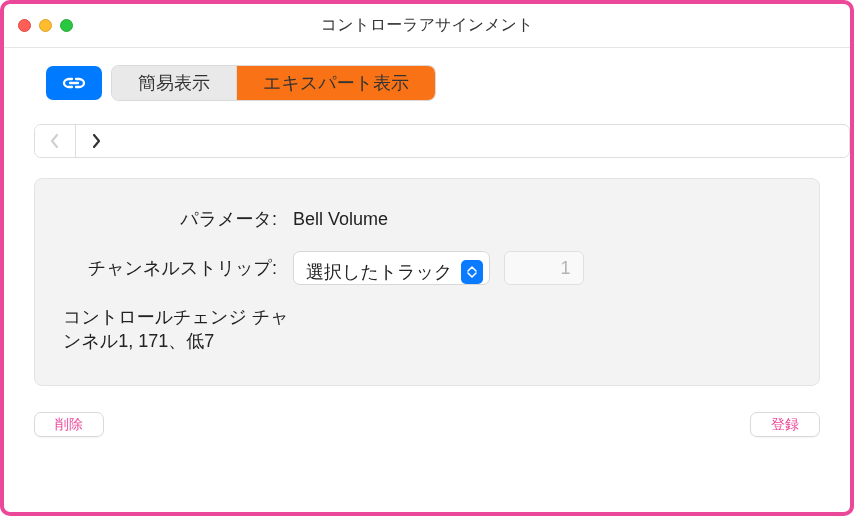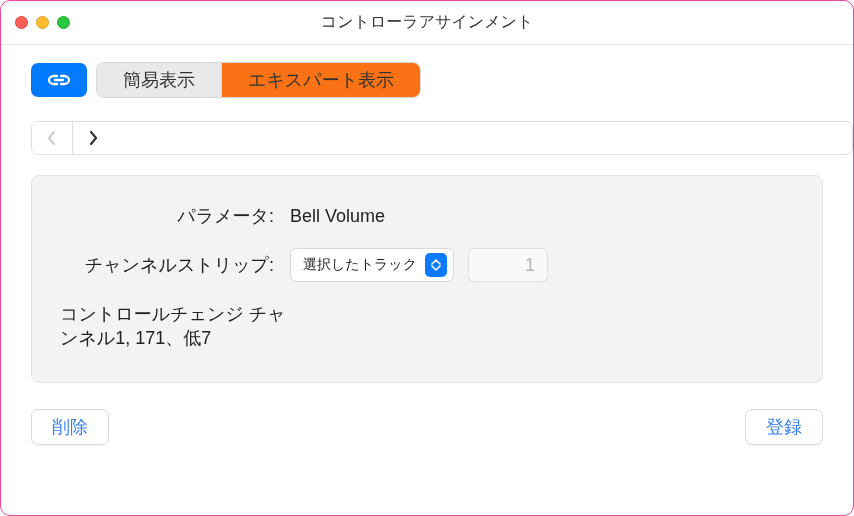--- a/index.html
+++ b/index.html
@@ -8,21 +8,21 @@
   background: #fff;
   width: 854px;
   height: 516px;
   overflow: hidden;
 }
 .window {
   width: 100%;
   height: 100%;
   display: flex;
   flex-direction: column;
-  border: 1px solid #ec4899;
+  border: 4px solid #ec4899;
   border-radius: 10px;
   overflow: hidden;
   background: #fff;
 }
 .titlebar {
   height: 44px;
   display: flex;
   align-items: center;
   padding: 0 14px;
   border-bottom: 1px solid #e6e6e6;
@@ -48,20 +48,21 @@
   font-size: 16px;
   font-weight: 500;
   color: #333;
   pointer-events: none;
 }
 .toolbar {
   padding: 18px 30px 0 30px;
   display: flex;
   align-items: center;
   gap: 10px;
+  margin-left: 12px;
 }
 .link-btn {
   width: 56px;
   height: 34px;
   background: #007aff;
   border-radius: 7px;
   display: flex;
   align-items: center;
   justify-content: center;
   cursor: pointer;
@@ -126,27 +127,27 @@
 .val {
   font-size: 18px;
   color: #222;
   display: flex;
   align-items: center;
   gap: 14px;
 }
 .select {
   position: relative;
   display: inline-flex;
-  align-items: center;
+  align-items: flex-end;
   border: 1px solid #d8d8d8;
   background: #fff;
   border-radius: 7px;
   height: 34px;
   padding: 0 6px 0 12px;
-  font-size: 14px;
+  font-size: 18px;
   cursor: pointer;
 }
 .select-arrows {
   width: 22px;
   height: 24px;
   margin-left: 8px;
   background: #0a7aff;
   border-radius: 5px;
   display: flex;
   flex-direction: column;
@@ -166,27 +167,27 @@
   padding: 0 12px;
   color: #b5b5b5;
   font-size: 18px;
 }
 .bottom {
   margin: 26px 30px 0 30px;
   display: flex;
   justify-content: space-between;
 }
 .btn {
-  height: 36px;
+  height: 25px;
   padding: 0 20px;
   border: 1px solid #d9d9d9;
   border-radius: 7px;
   background: #fff;
-  font-size: 18px;
-  color: #3b82f6;
+  font-size: 14px;
+  color: #ec4899;
   display: inline-flex;
   align-items: center;
   cursor: pointer;
   box-shadow: 0 1px 1px rgba(0,0,0,0.04);
 }
 </style>
 </head>
 <body>
 
 <div class="window">

